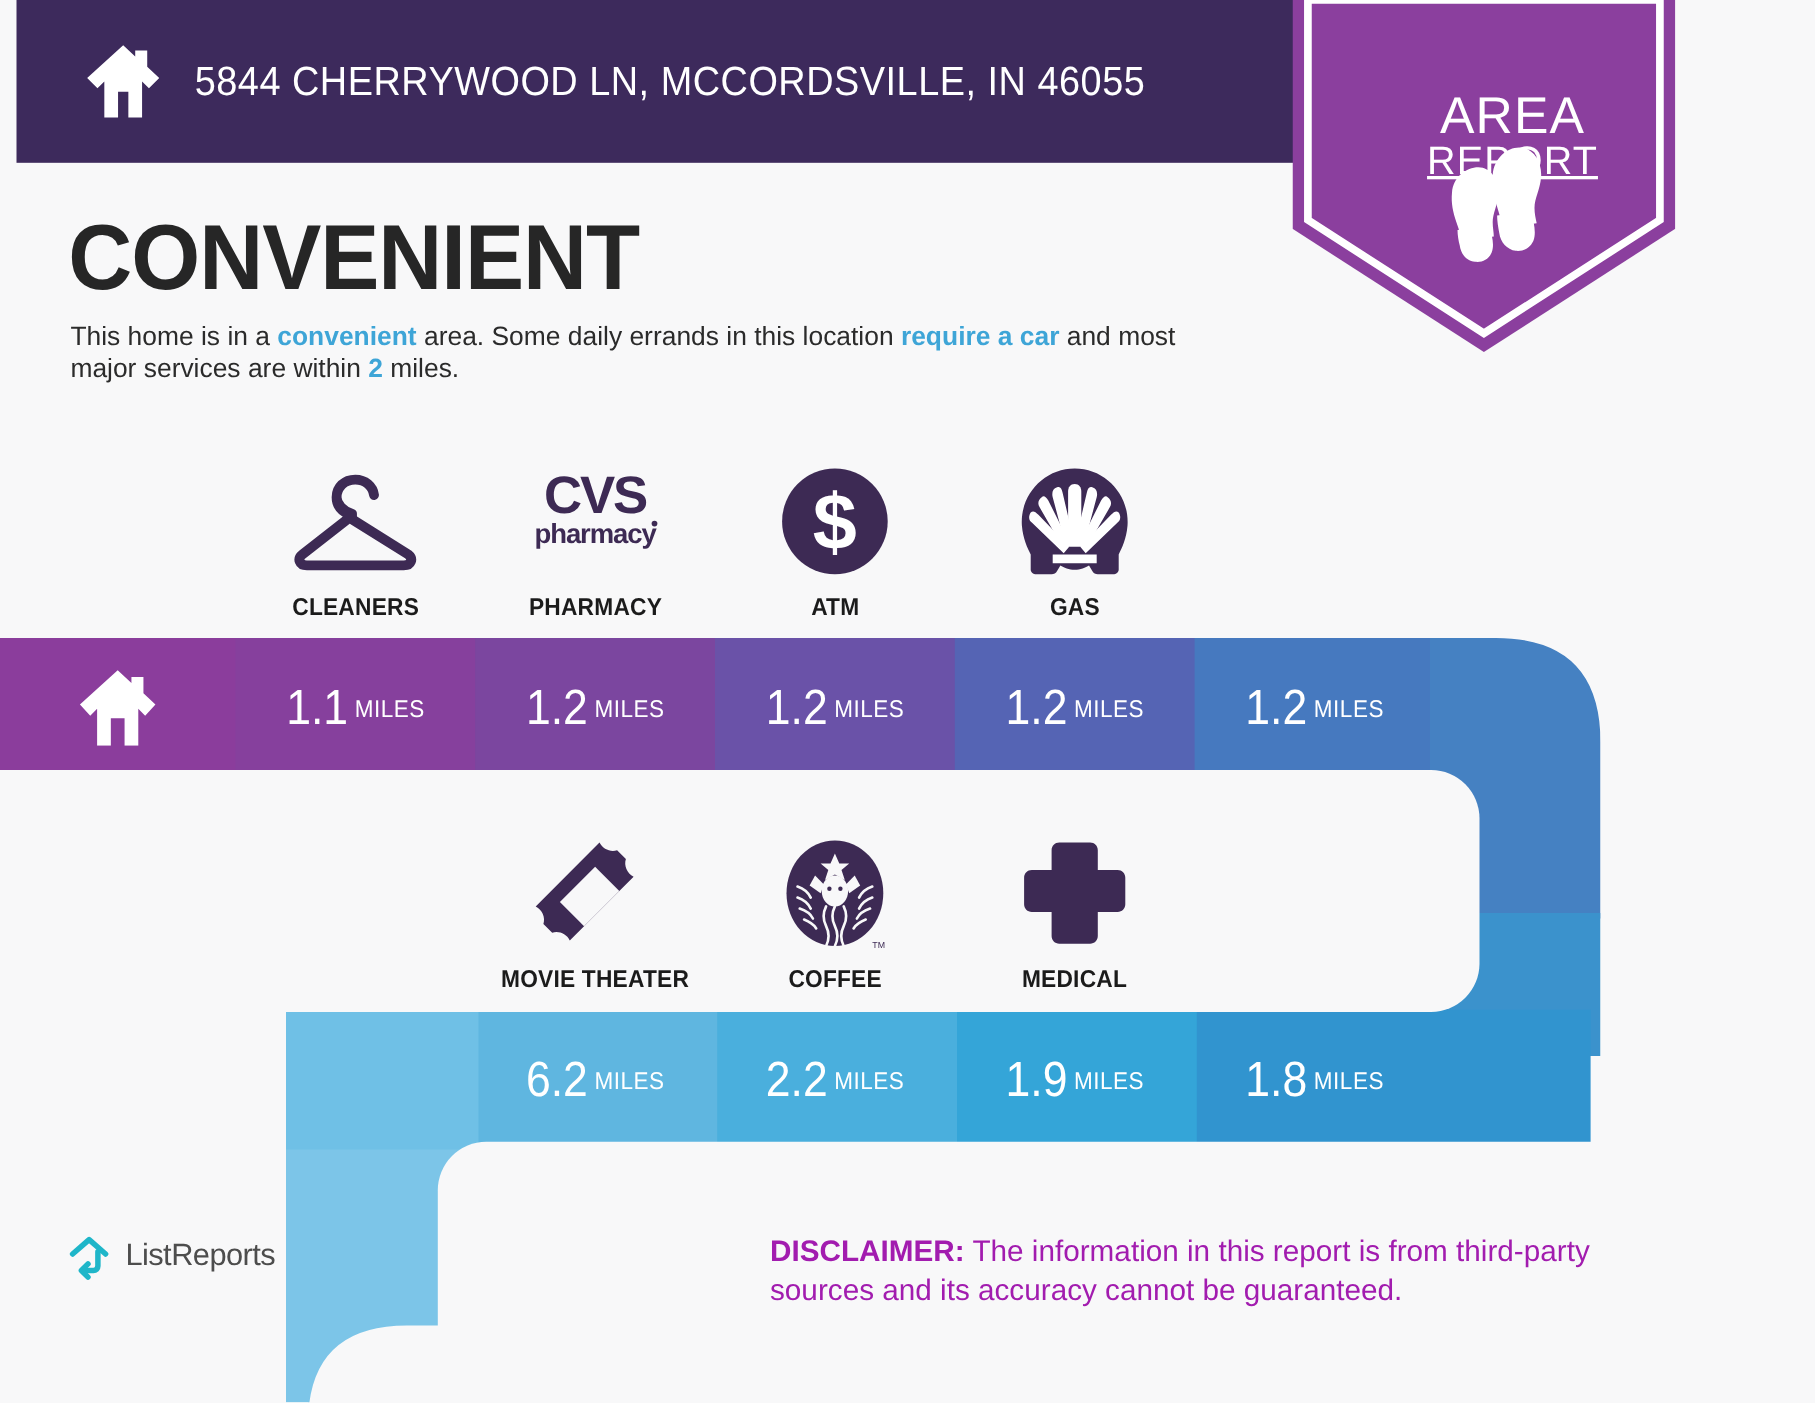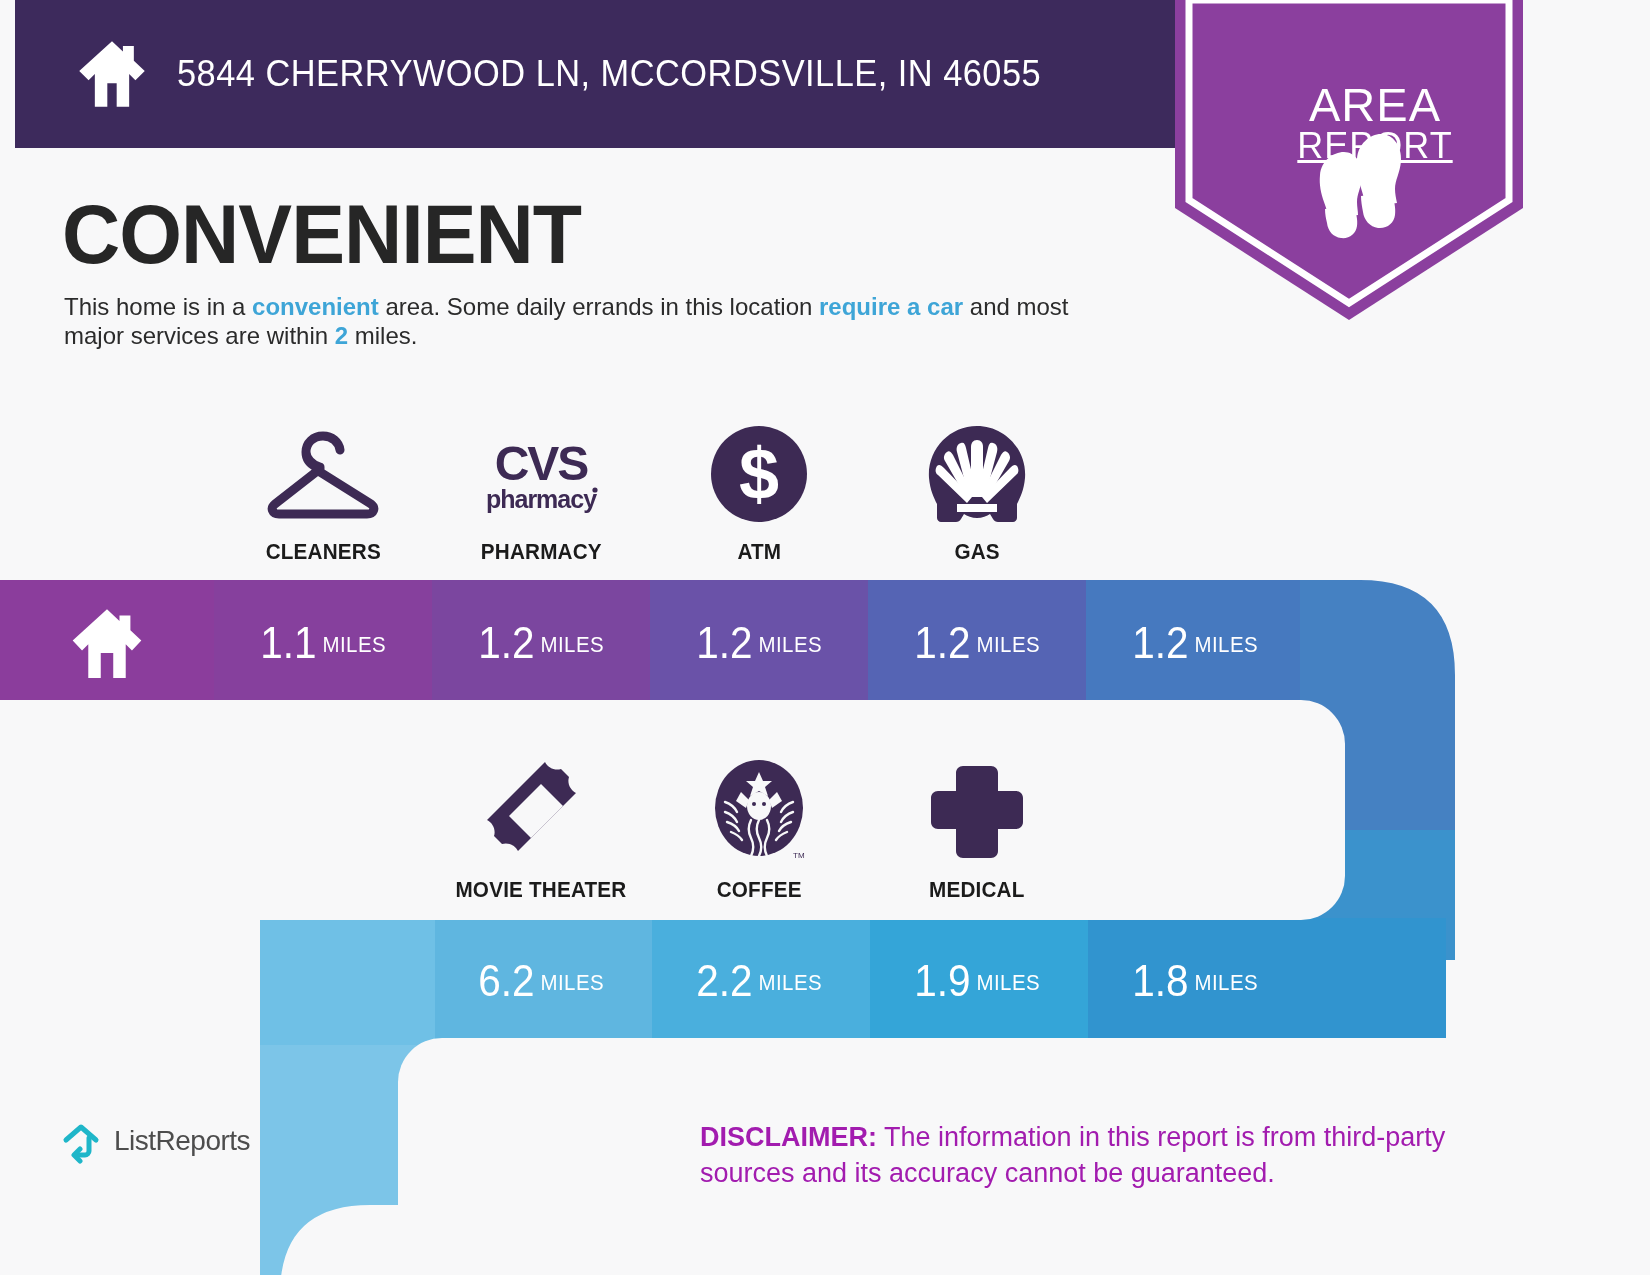--- a/index.html
+++ b/index.html
@@ -45,21 +45,21 @@
   }
   .subline{
     position:absolute;left:64px;top:292px;width:1030px;
     font-size:24px;line-height:1.22;color:#2b2b2b;font-weight:400;
   }
   .hl{color:#3ea5d7;font-weight:700;}
 
   
   .iconrow{position:absolute;display:flex;}
   .iconcell{width:218px;display:flex;flex-direction:column;align-items:center;}
-  .iconbox{height:100px;display:flex;align-items:flex-end;justify-content:center;}
+  .iconbox{height:100px;display:flex;align-items:flex-start;justify-content:center;}
   .iconlabel{
     margin-top:15px;font-size:22px;font-weight:700;color:#1b1b1b;
     letter-spacing:.2px;white-space:nowrap;
     transform:scaleX(.94);
   }
 
   #icon-row-1{left:214px;top:424px;}
   #icon-row-2{left:432px;top:762px;}
 
   

